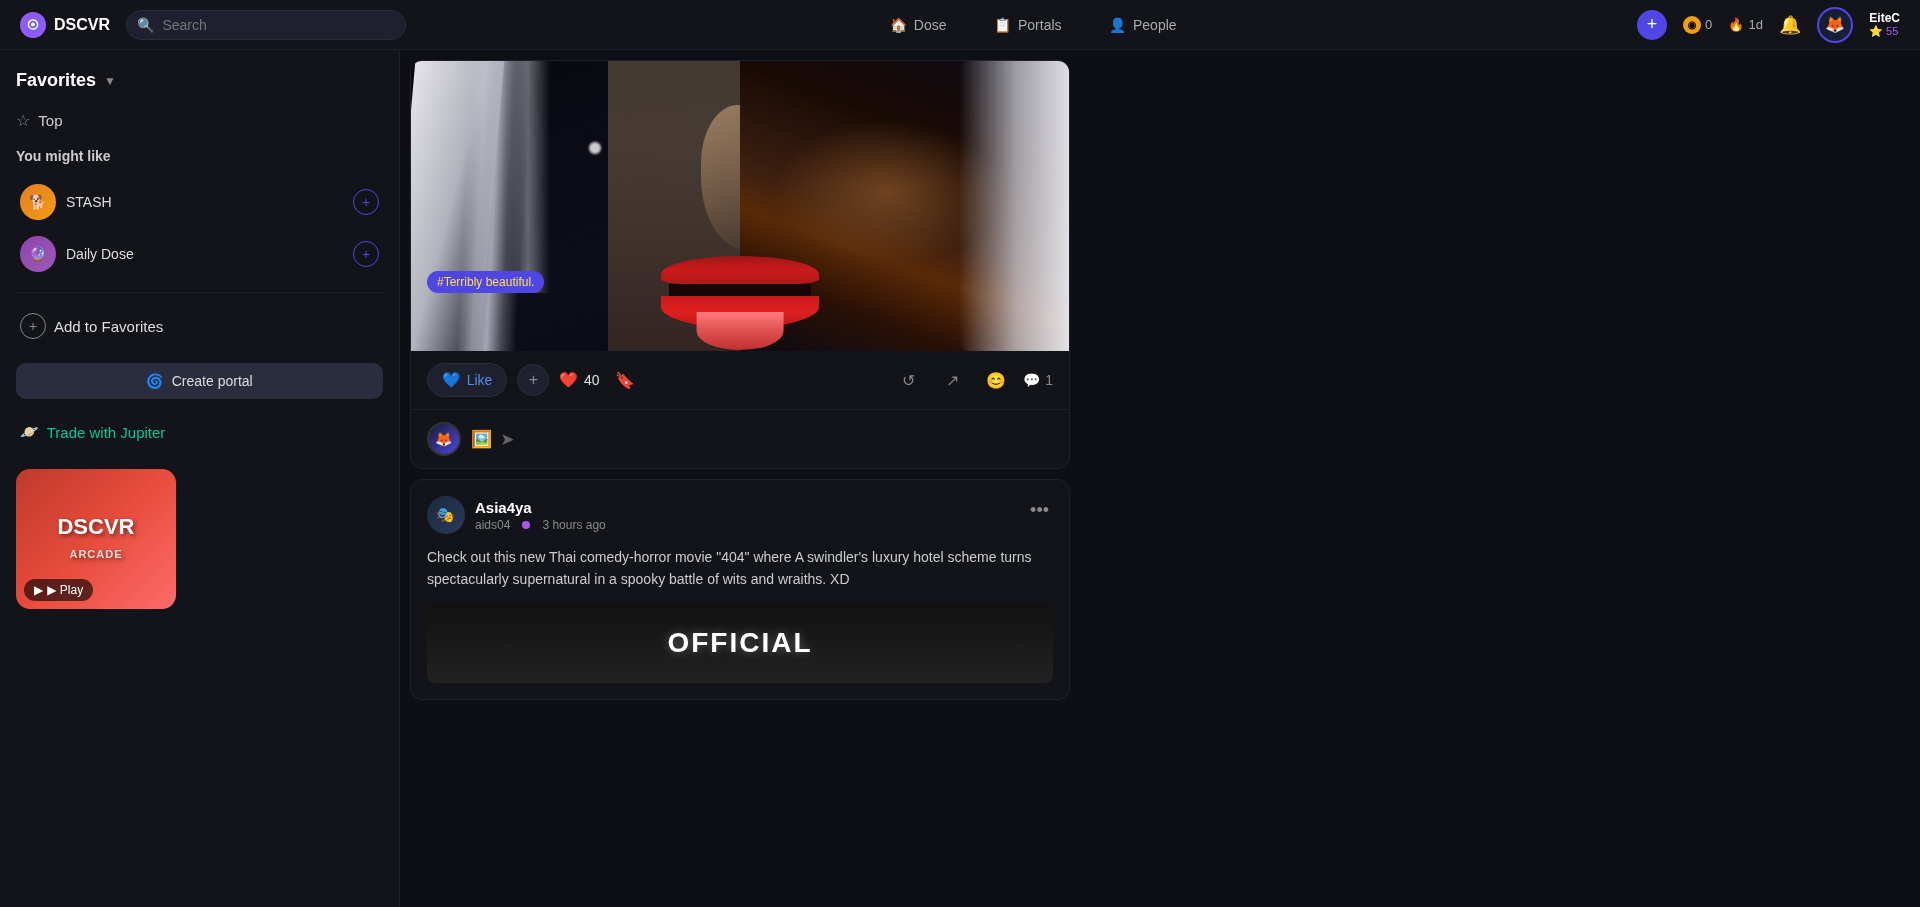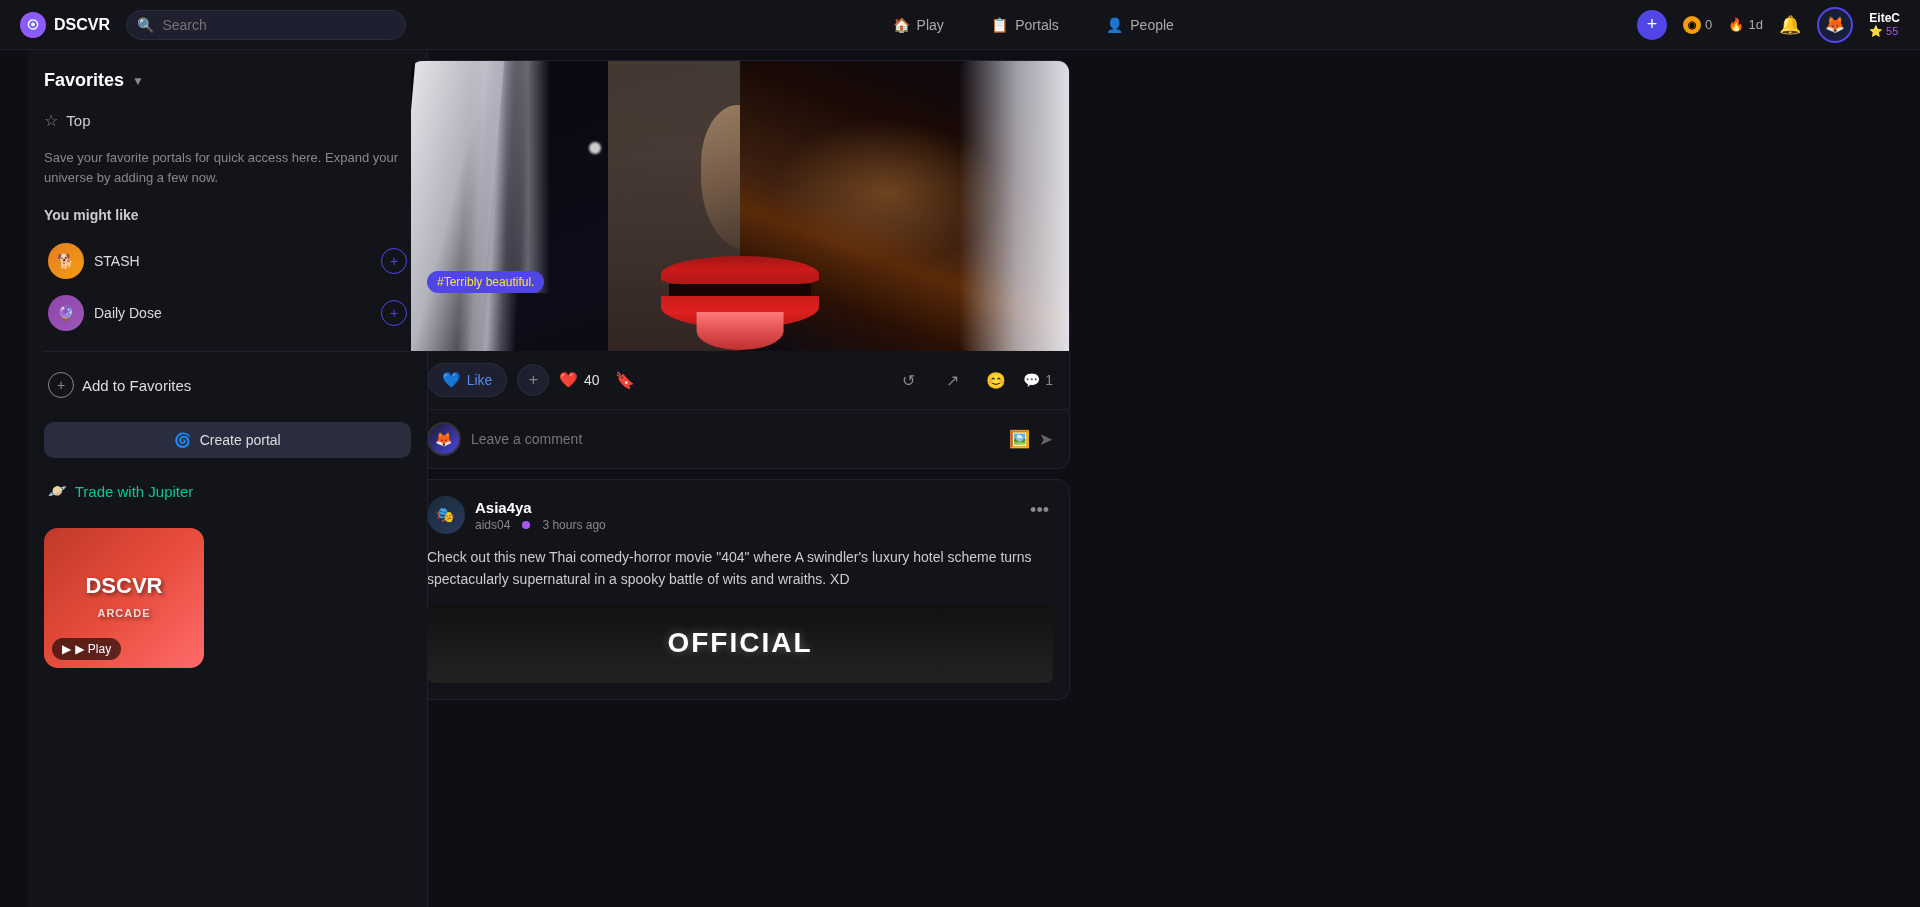--- a/index.html
+++ b/index.html
@@ -135,21 +135,20 @@
       width: 400px;
       min-width: 400px;
       background: #13141a;
       border-right: 1px solid #1e2030;
       padding: 20px 16px;
       overflow-y: auto;
       height: calc(100vh - 50px);
       position: fixed;
       left: 0;
       top: 50px;
-      margin-left: 28px;
     }
     .sidebar-section-title {
       display: flex;
       align-items: center;
       gap: 8px;
       font-size: 18px;
       font-weight: 700;
       color: #fff;
       margin-bottom: 16px;
     }
@@ -527,21 +526,21 @@
   </a>
 
   <div class="nav-search">
     <span style="color:#888;font-size:14px;">🔍</span>
     <input type="text" placeholder="Search" style="">
   </div>
 
   <div class="nav-center">
     <div class="nav-item">
       <span>🏠</span>
-      <span>Play</span>
+      <span>Dose</span>
     </div>
     <div class="nav-item">
       <span>📋</span>
       <span>Portals</span>
     </div>
     <div class="nav-item">
       <span>👤</span>
       <span>People</span>
     </div>
   </div>
@@ -573,21 +572,20 @@
     <div class="sidebar-section-title">
       <span>Favorites</span>
       <span class="dropdown-arrow">▼</span>
     </div>
 
     <div class="top-item">
       <span class="top-icon">☆</span>
       <span>Top</span>
     </div>
 
-    <p class="favorites-desc">Save your favorite portals for quick access here. Expand your universe by adding a few now.</p>
 
     <div class="section-subtitle">You might like</div>
 
     <div class="suggestion-item">
       <div class="suggestion-left">
         <div class="suggestion-avatar stash-avatar">🐕</div>
         <span class="suggestion-name">STASH</span>
       </div>
       <div class="plus-circle">+</div>
     </div>
@@ -694,21 +692,20 @@
         <div class="action-icon-btn">↗</div>
         <div class="action-icon-btn">😊</div>
         <div class="comment-count">
           <span>💬</span>
           <span>1</span>
         </div>
       </div>
 
       <div class="comment-input-row">
         <div class="commenter-avatar">🦊</div>
-        <input class="comment-input" type="text" placeholder="Leave a comment" style="">
         <div class="comment-actions">
           <span class="comment-action-btn">🖼️</span>
           <span class="comment-action-btn">➤</span>
         </div>
       </div>
     </div>
 
     <div class="post-content-card">
       <div class="post-header">
         <div class="post-user">

